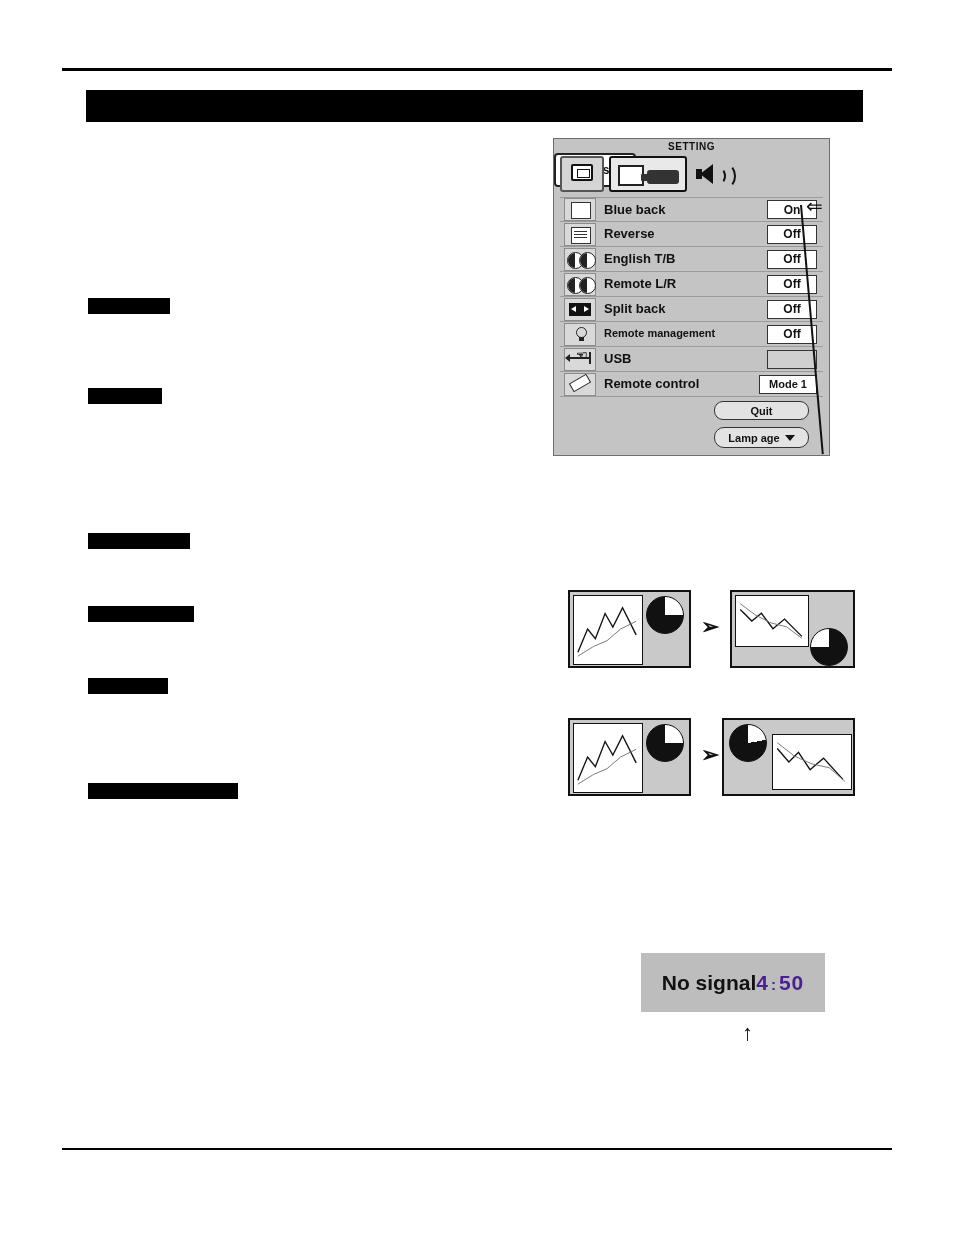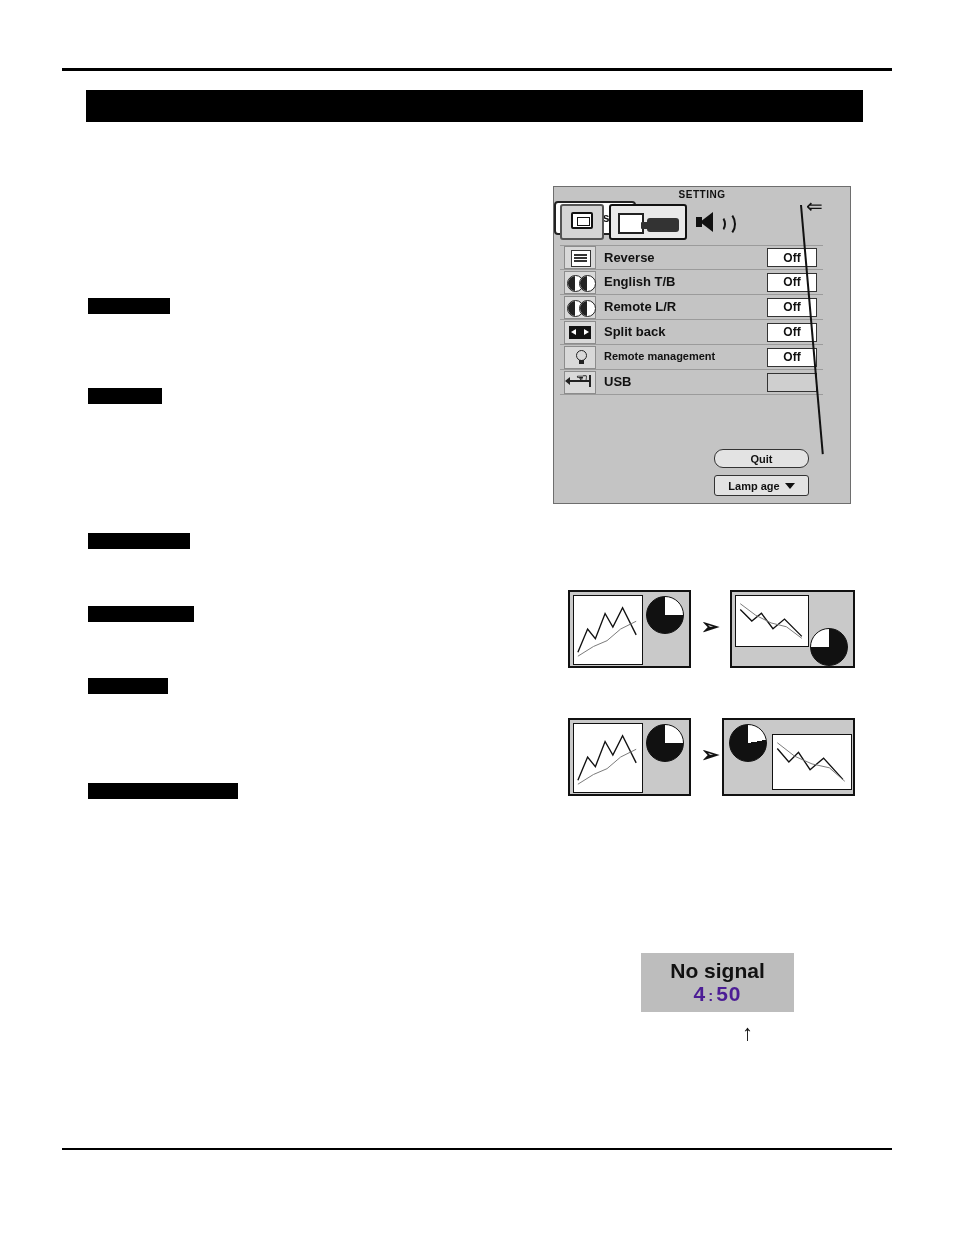--- a/index.html
+++ b/index.html
@@ -48,26 +48,25 @@
     position: absolute;
     background: #000;
     height: 16px;
   }
 
   
   .setting-window {
     position: absolute;
     left: 553px;
     top: 138px;
-    width: 298px;
+    width: 277px;
     height: 318px;
     background: #c4c4c4;
     border: 1px solid #6e6e6e;
     box-sizing: border-box;
-    margin-top: 48px;
   }
   .setting-title {
     position: absolute;
     left: 0;
     top: 2px;
     width: 100%;
     text-align: center;
     font-size: 10px;
     font-weight: bold;
     letter-spacing: 0.5px;
@@ -428,21 +427,21 @@
     box-sizing: border-box;
   }
   .lamp-btn {
     position: absolute;
     left: 160px;
     top: 288px;
     width: 95px;
     height: 21px;
     background: #e3e3e3;
     border: 1px solid #333;
-    border-radius: 3px;
+    border-radius: 10px;
     font-size: 11px;
     font-weight: bold;
     color: #111;
     display: flex;
     align-items: center;
     justify-content: center;
     gap: 5px;
     box-sizing: border-box;
   }
   .caret-down {
@@ -515,25 +514,25 @@
     position: absolute;
     left: 0; top: 0;
     width: 100%; height: 100%;
   }
 
   
   .nosig-box {
     position: absolute;
     left: 641px;
     top: 953px;
-    width: 153px;
+    width: 184px;
     height: 59px;
     background: #bdbdbd;
     display: flex;
-    flex-direction: column;
+    flex-direction: row;
     align-items: center;
     justify-content: center;
   }
   .nosig-text {
     font-size: 21px;
     font-weight: bold;
     color: #111;
     line-height: 1.1;
   }
   .nosig-time {
@@ -585,20 +584,27 @@
       <div class="spk-box"></div>
       <div class="spk"></div>
       <div class="spk-wave spk-w1"></div>
       <div class="spk-wave spk-w2"></div>
     </div>
     <div class="tab-lang">English</div>
   </div>
 
   <div class="menu-list">
 
+    <div class="menu-row">
+      <div class="row-icon">
+          <div class="ic-blank"></div>
+        </div>
+      <div class="row-label">Blue back</div>
+      <div class="row-value">On</div>
+    </div>
 
     <div class="menu-row">
       <div class="row-icon">
           <div class="ic-lines">
             <i></i>
             <i></i>
             <i></i>
           </div>
         </div>
       <div class="row-label">Reverse</div>
@@ -646,20 +652,27 @@
     <div class="menu-row">
       <div class="row-icon">
           <div class="ic-usb"></div>
         </div>
       <div class="row-label">USB</div>
       <div class="row-value blank">
           <span class="ic-hand">☜</span>
         </div>
     </div>
 
+    <div class="menu-row">
+      <div class="row-icon">
+          <div class="ic-pen"></div>
+        </div>
+      <div class="row-label">Remote control</div>
+      <div class="row-value wide">Mode 1</div>
+    </div>
   </div>
 
   <div class="quit-btn">Quit</div>
   <div class="lamp-btn">
     <span>Lamp age</span>
     <span class="caret-down"></span>
   </div>
 </div>
 
 <div class="arrow-left">⇐</div>

